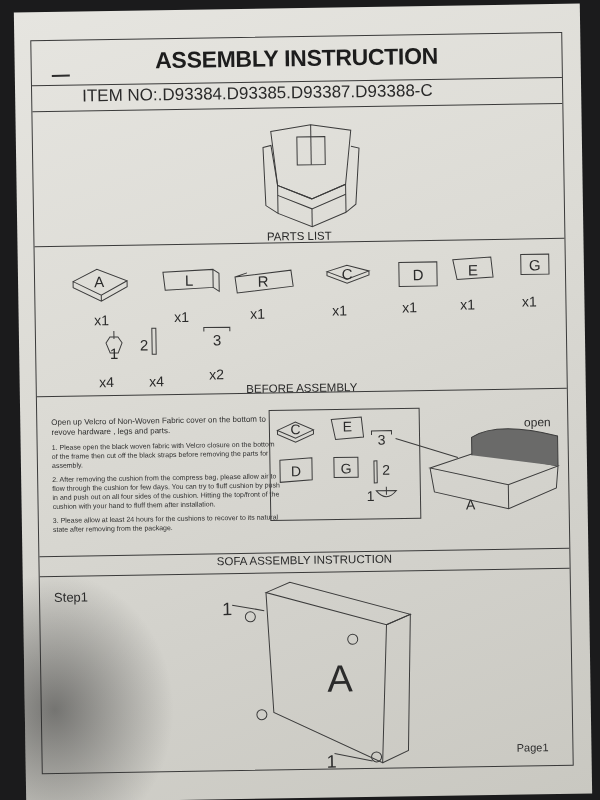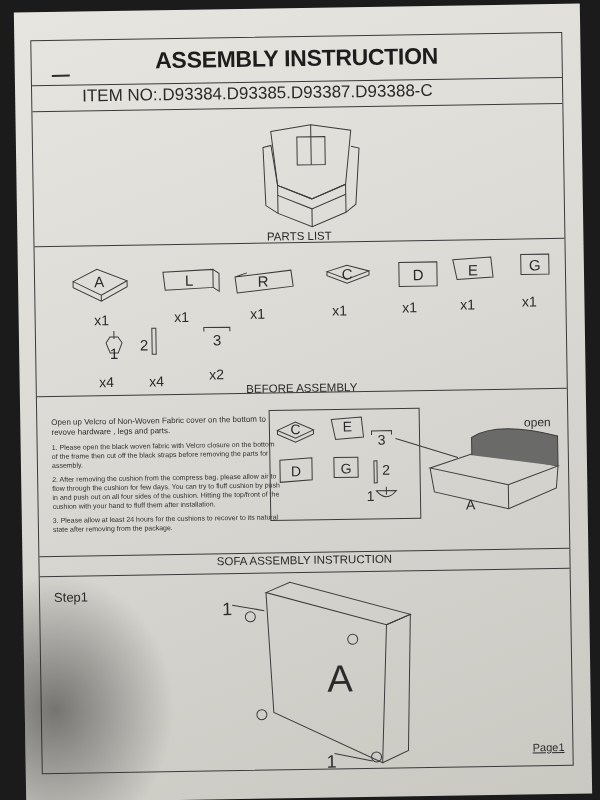--- a/index.html
+++ b/index.html
@@ -15,21 +15,21 @@
   .itemno span{position:absolute;left:50px;top:2px;font-size:17px;color:#2a2a2a;}
   .hero{top:70px;height:135px;}
   .sect-title{position:absolute;left:0;right:0;text-align:center;font-size:11.5px;color:#2b2b2b;}
   .parts{top:205px;height:150px;}
   .before{top:355px;height:160px;}
   .instr{position:absolute;left:14px;top:22px;width:230px;font-size:7px;line-height:9px;color:#2f2f2f;}
   .instr p{margin:0 0 5px 0;}
   .instr .lead{font-size:8px;line-height:10px;}
   .sofa{top:515px;height:217px;border-bottom:none;}
   .step{position:absolute;left:14px;top:34px;font-size:13px;color:#2b2b2b;}
-  .page{position:absolute;right:8px;bottom:12px;font-size:11px;color:#2b2b2b;text-decoration:underline;}
+  .page{position:absolute;right:24px;bottom:12px;font-size:11px;color:#2b2b2b;}
   svg text{font-family:"Liberation Sans",sans-serif;}
 </style>
 </head>
 <body>
 
 <div class="paper">
   <div class="frame">
 
     <div class="row title">
       <div class="dash"></div>

